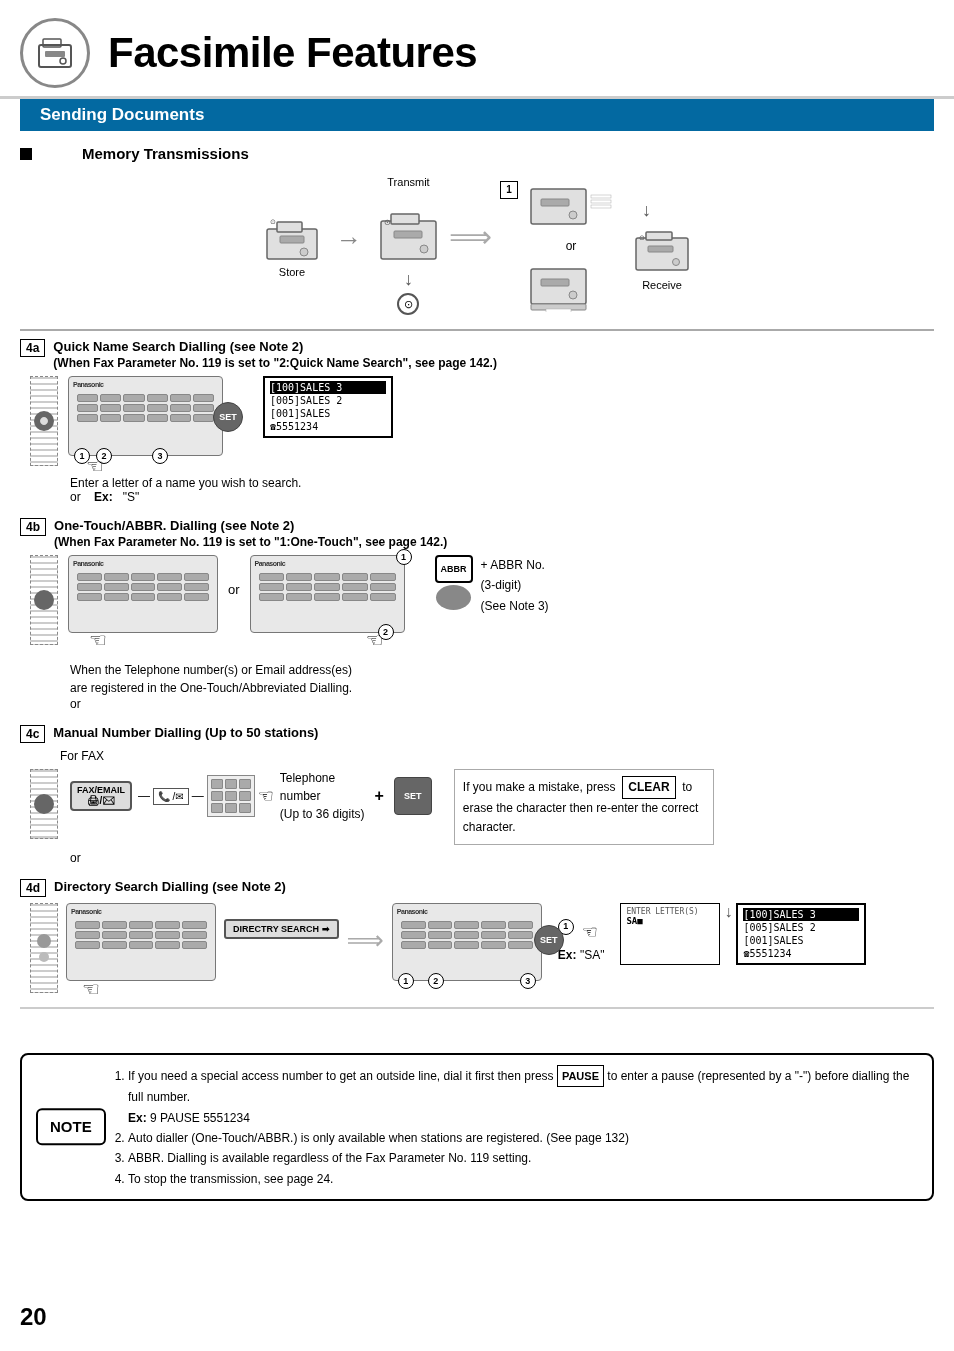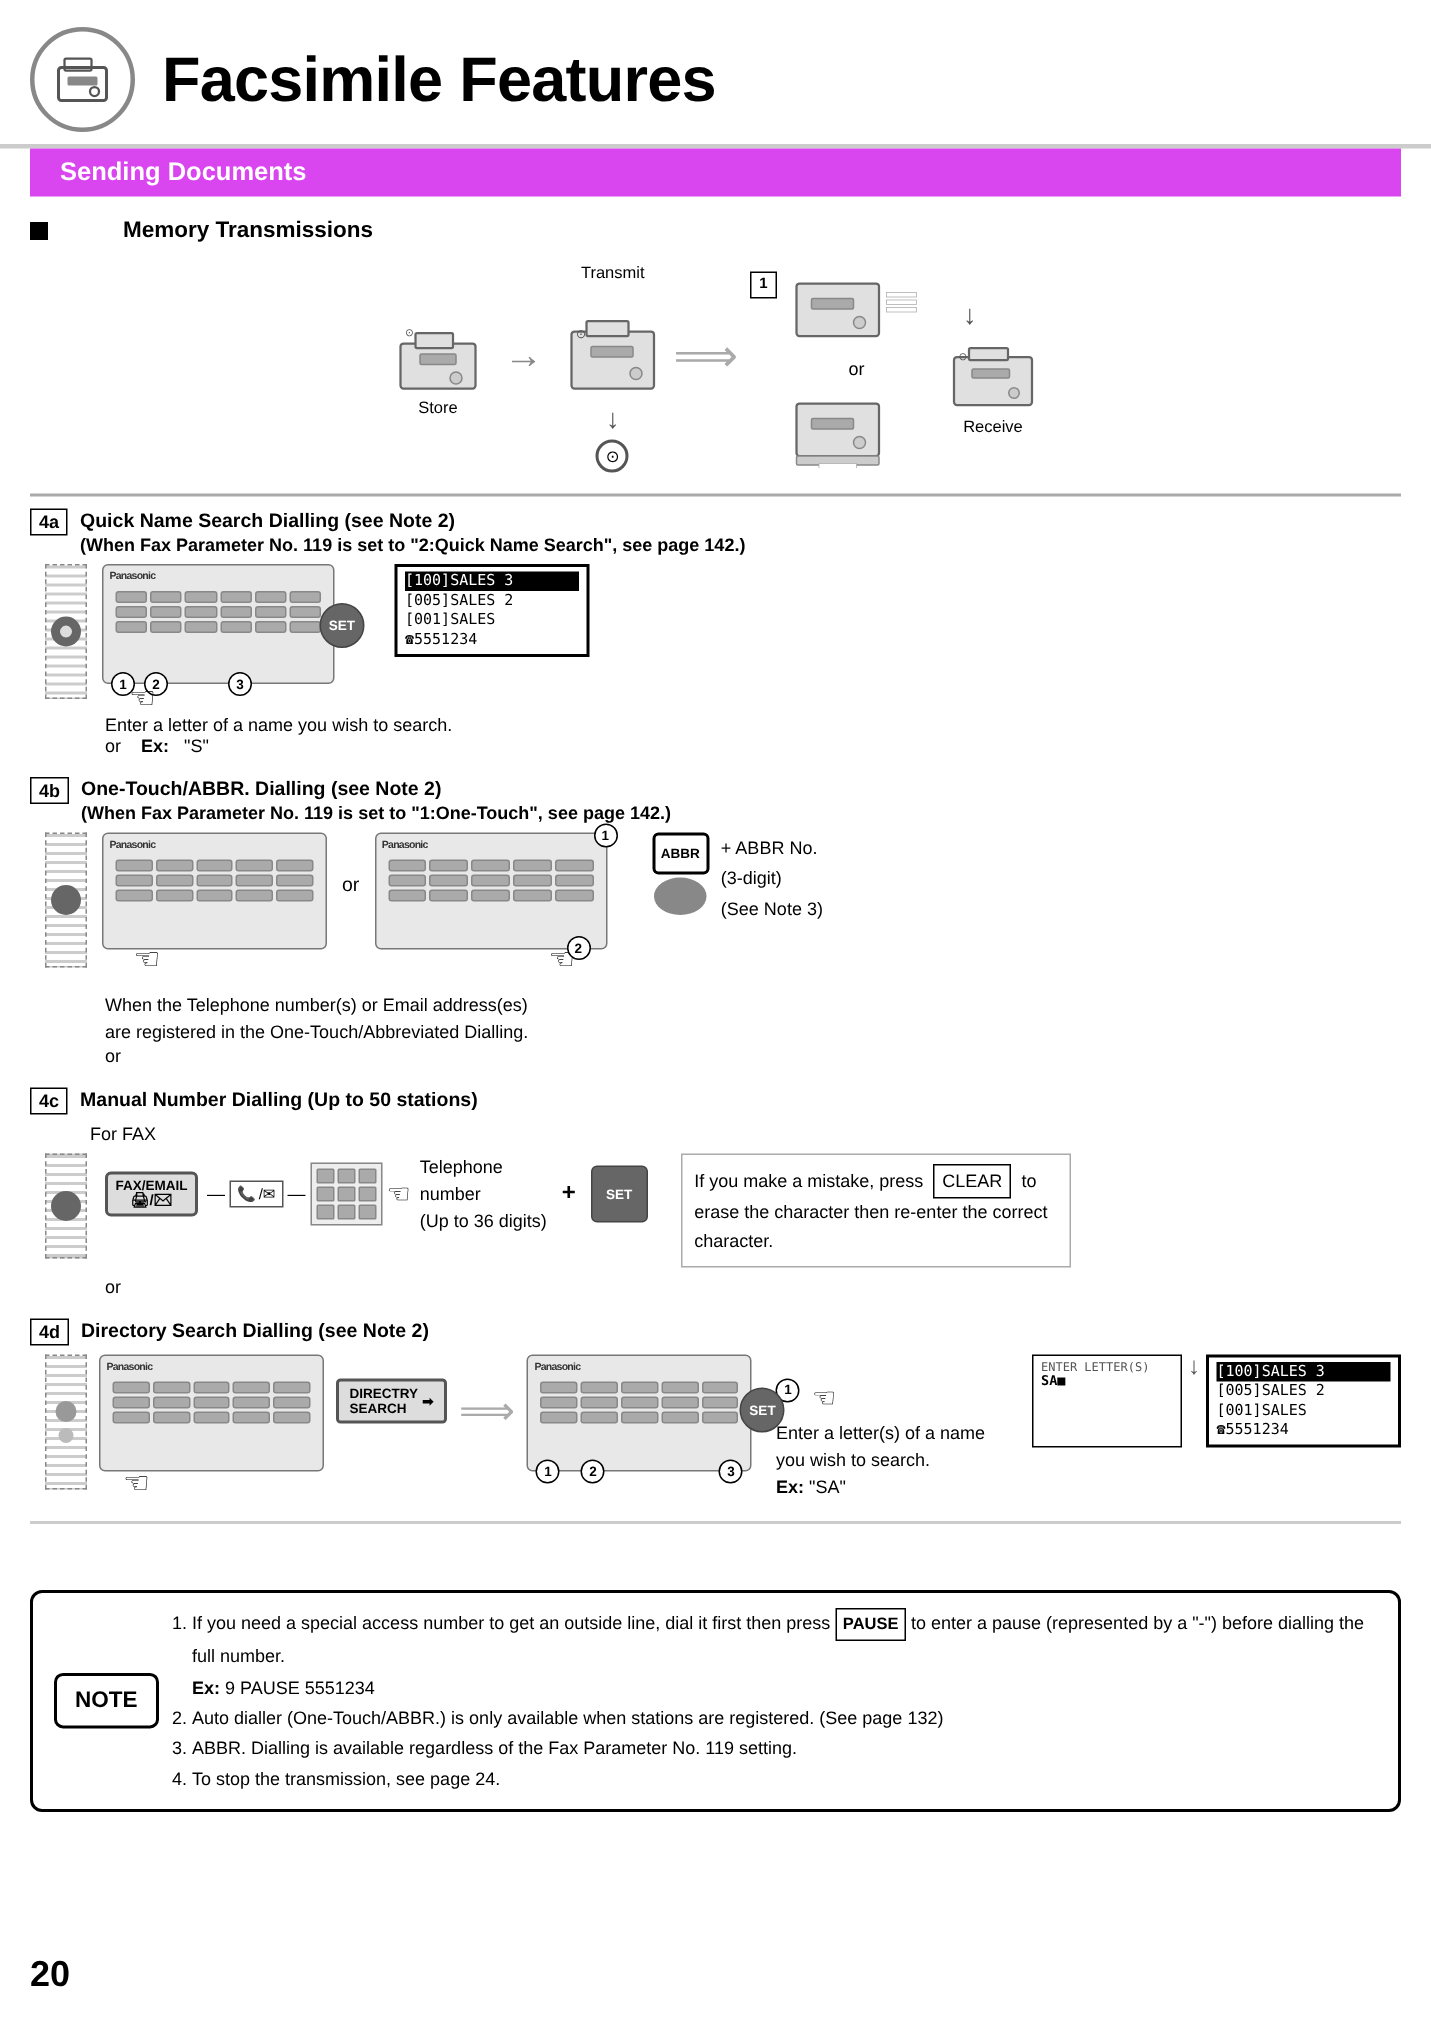--- a/index.html
+++ b/index.html
@@ -39,21 +39,21 @@
     }
     .header-title {
       font-size: 42px;
       font-weight: bold;
       color: #000;
       letter-spacing: -0.5px;
     }
 
     
     .subtitle-bar {
-      background: #d946ef;
+      background: #0369a1;
       padding: 6px 20px;
       margin: 0 20px;
     }
     .subtitle-bar span {
       color: #fff;
       font-size: 17px;
       font-weight: bold;
     }
 
     
@@ -182,21 +182,21 @@
       border: none;
       border-top: 2px solid #ccc;
       margin: 10px 0;
     }
 
     
     .clear-box {
       border: 1px solid #000;
       padding: 1px 5px;
       font-size: 12px;
-      font-weight: normal;
+      font-weight: bold;
       background: #fff;
       display: inline-block;
     }
 
     
     .note-section {
       border: 2px solid #000;
       border-radius: 8px;
       margin: 14px 20px;
       padding: 10px 14px 10px 90px;
@@ -839,23 +839,20 @@
 
         <div style="position:absolute; right:-22px; top:22px;">
           <div class="set-button">SET</div>
         </div>
       </div>
 
       <div style="margin-left:8px; margin-top:16px; font-size:12px; line-height:1.5;">
         <div style="display:flex; align-items:flex-start; gap:4px;">
           <div class="circled" style="margin-right:4px;">1</div>
           <span style="font-size:18px;">☜</span>
-        </div>
-        <div>
-          <span>Enter a letter(s) of a name you wish to search.</span>
         </div>
         <div style="font-size:12px;">
           <span class="bold">Ex:</span>
           <span>"SA"</span>
         </div>
       </div>
 
       <div style="margin-left:8px; display:flex; flex-direction:row; gap:4px;">
         <div class="enter-letters-disp">
           <div style="font-size:8px; color:#555;">ENTER LETTER(S)</div>

